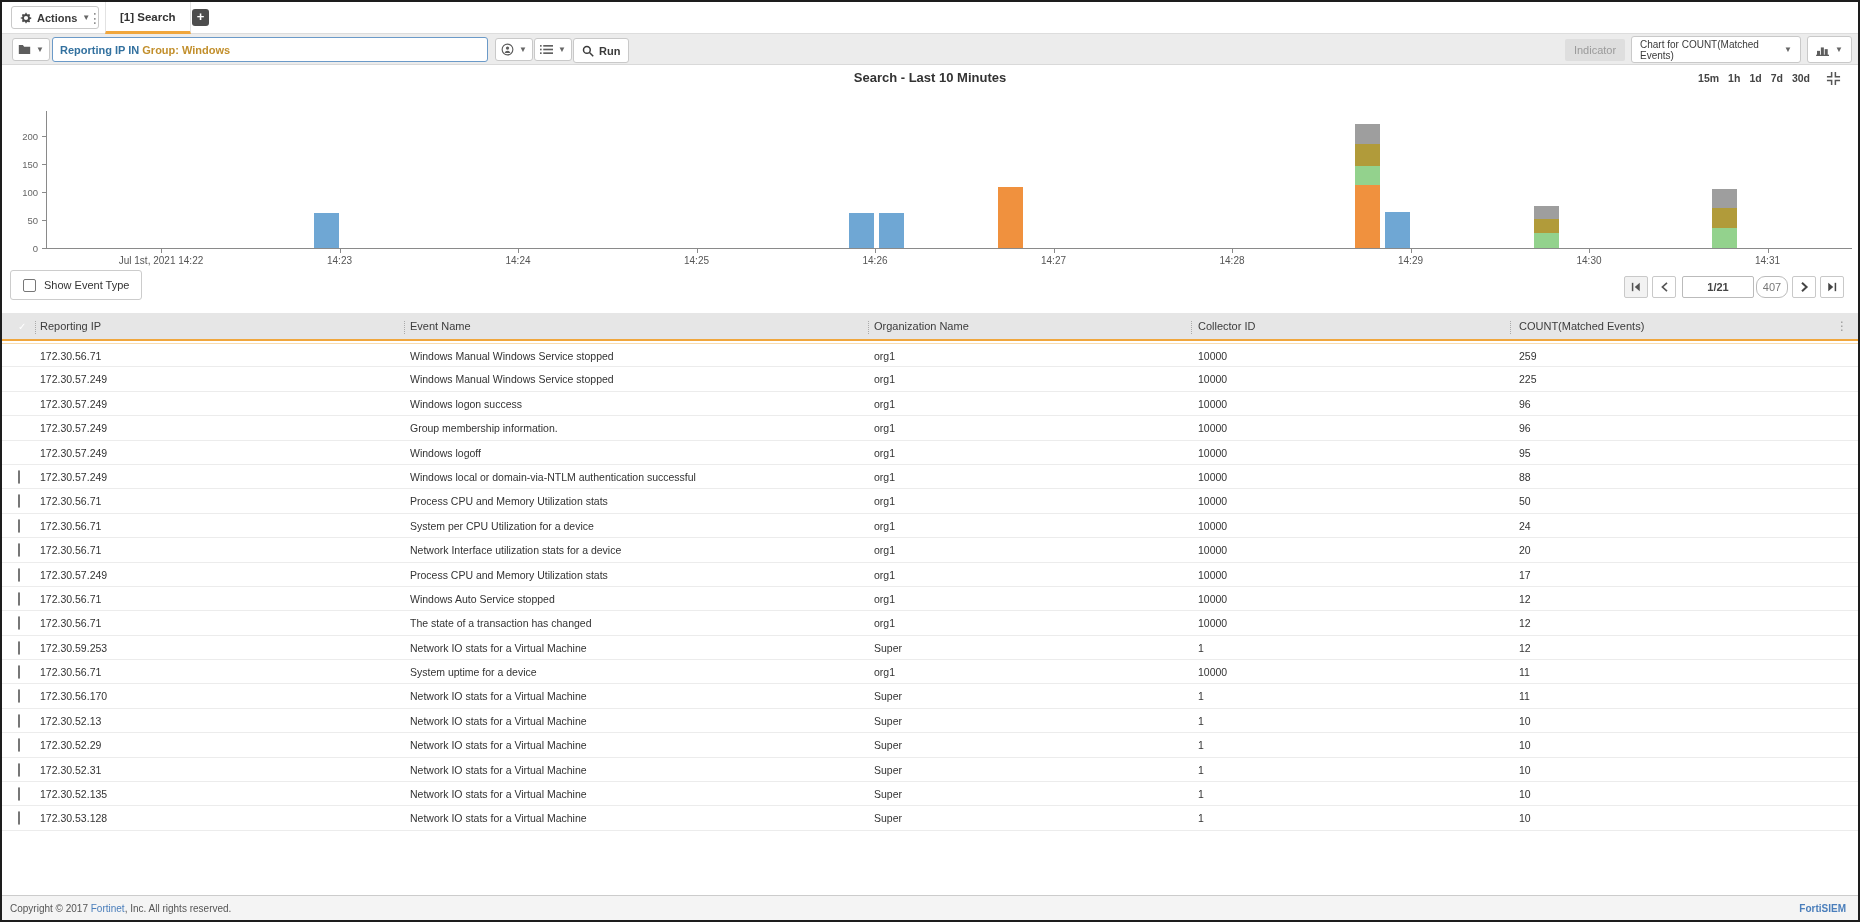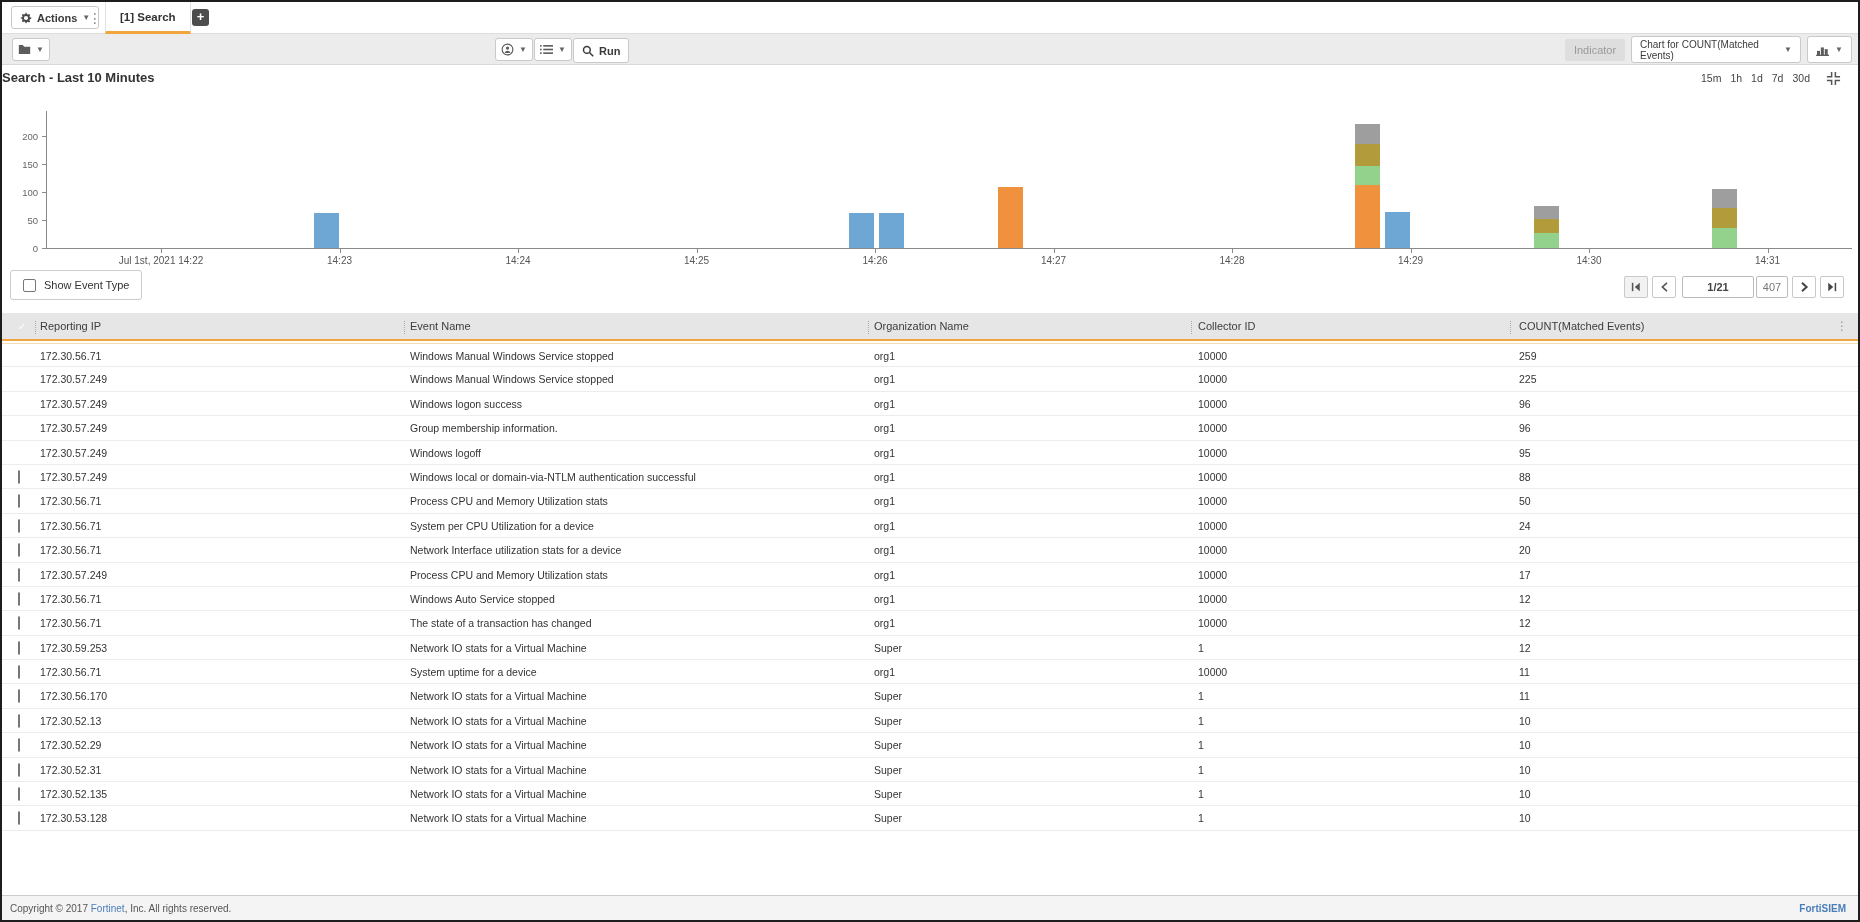--- a/index.html
+++ b/index.html
@@ -30,22 +30,22 @@
                  border:1.5px solid #6b9ac8; border-radius:3px; display:flex; align-items:center;
                  padding:0 7px; font-size:11px; font-weight:bold; white-space:pre; }
   .q-field{ color:#33719f; } .q-value{ color:#c28f2c; }
   .indicator-btn{ left:1563px; top:5px; width:60px; height:22px; background:#dedede; border:none;
                   color:#9a9a9a; font-size:11px; display:flex; align-items:center; justify-content:center;
                   border-radius:2px; }
   .chart-select{ left:1629px; top:2px; width:170px; height:27px; font-size:10px; justify-content:space-between; }
   .charticon-btn{ left:1805px; top:2px; height:27px; }
 
   
-  .title{ left:0; top:68px; width:100%; font-size:13px; font-weight:bold; color:#333; }
-  .ranges{ right:48px; top:70px; display:flex; gap:9px; font-size:10.5px; font-weight:normal; color:#444; }
+  .title{ left:0; top:68px; width:100%; text-align:center; font-size:13px; font-weight:bold; color:#333; }
+  .ranges{ right:48px; top:70px; display:flex; gap:9px; font-size:10.5px; font-weight:bold; color:#444; }
   .collapse-icon{ right:17px; top:69px; }
 
   
   .chart{ left:0; top:95px; width:1860px; height:175px; }
   .yaxis{ left:44px; top:14px; width:1px; height:137px; background:#8a8a8a; }
   .xaxis{ left:44px; top:151px; width:1806px; height:1px; background:#8a8a8a; }
   .ytick{ height:1px; width:4px; background:#8a8a8a; left:40px; }
   .ylab{ width:36px; text-align:right; font-size:9.5px; color:#666; }
   .xtick{ width:1px; height:4px; background:#8a8a8a; top:152px; }
   .xlab{ transform:translateX(-50%); font-size:10px; color:#555; top:158px; white-space:nowrap; }
@@ -60,21 +60,21 @@
   .cb.checked{ border:none; }
   .cb.checked::after{ content:"\2713"; position:absolute; left:0; top:0; width:100%; height:100%;
                       color:#fff; font-size:10px; line-height:13px; text-align:center; font-weight:bold; }
   .pager{ top:274px; height:22px; display:flex; align-items:center; font-size:11px; }
   .pg-btn{ width:24px; height:22px; background:#f2f2f2; border:1px solid #c9c9c9; display:flex;
            align-items:center; justify-content:center; margin-left:4px; border-radius:2px; }
   .pg-btn.lt{ background:#fff; }
   .pg-input{ width:72px; height:22px; border:1px solid #bbb; background:#fff; text-align:center;
              line-height:20px; margin-left:6px; color:#444; border-radius:2px;font-weight:bold; }
   .pg-total{ width:32px; height:22px; border:1px solid #bbb; background:#fff; text-align:center;
-             line-height:20px; margin-left:2px; color:#777; border-radius:2px; }
+             line-height:20px; margin-left:2px; color:#777; border-radius:9px; }
 
   
   .thead{ left:0; top:311px; width:1860px; height:28px; background:#e6e6e6;
           border-bottom:2px solid #f0a63c; font-size:11px; color:#3c3c3c; }
   .th{ position:absolute; top:7px; white-space:nowrap; }
   .vsep{ position:absolute; top:8px; width:0; height:13px; border-left:1px dotted #aaa; }
   .hd-kebab{ left:1834px; top:6px; color:#999; font-size:12px; position:absolute; }
   .tbody{ left:0; top:341px; width:1860px; }
   .trow{ position:relative; width:100%; height:24.4px; background:#fff; border-bottom:1px solid #ececec;
          font-size:10.5px; color:#333; }
@@ -116,20 +116,23 @@
   </div>
 
   <div class="abs searchbar">
     <div class="abs btn tool-sm" style="left:10px; top:4px;">
       <span>
           <svg width="13" height="11" viewBox="0 0 16 13">
             <path fill="#5d5d5d" d="M1 1h5l1.6 2H15v9H1z"></path>
           </svg>
         </span>
       <span class="caret">▼</span>
+    </div>
+    <div class="abs search-input">
+      <span class="q-field">Reporting IP IN </span><span class="q-value">Group: Windows</span>
     </div>
     <div class="abs btn tool-sm" style="left:493px; top:4px;">
       <span>
           <svg width="13" height="13" viewBox="0 0 16 16">
             <circle cx="8" cy="8" r="6.6" fill="none" stroke="#5d5d5d" stroke-width="1.4"></circle>
             <circle cx="8" cy="6.2" r="2" fill="#5d5d5d"></circle>
             <path d="M4.4 12.2a3.8 3.8 0 0 1 7.2 0z" fill="#5d5d5d"></path>
           </svg>
         </span>
       <span class="caret">▼</span>

